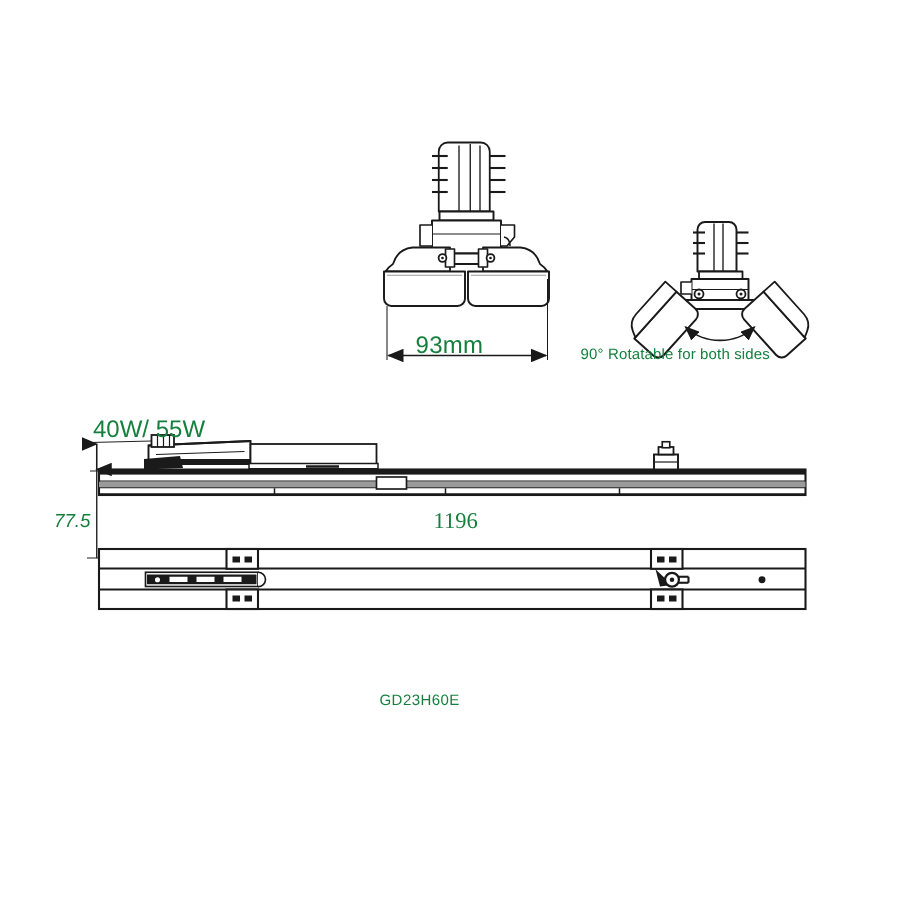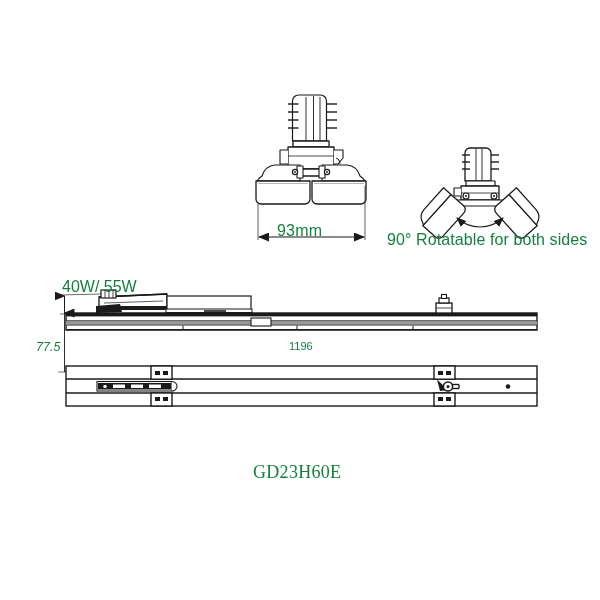--- a/index.html
+++ b/index.html
@@ -30,45 +30,45 @@
   }
   #label-93mm {
     left: 277px;
     top: 222px;
     font-size: 16px;
     letter-spacing: 0.2px;
   }
   #label-rotatable {
     left: 387px;
     top: 231px;
-    font-size: 16px;
+    font-size: 10px;
     letter-spacing: 0.1px;
   }
   #label-wattage {
     left: 62px;
     top: 278px;
     font-size: 16px;
   }
   #label-height {
     left: 36px;
     top: 340px;
     font-size: 12.5px;
     font-style: italic;
   }
   #label-length {
     left: 289px;
     top: 340px;
-    font-size: 11px;
+    font-size: 15px;
+    font-family: Liberation Serif, serif;
   }
   #label-model {
     left: 253px;
     top: 462px;
-    font-size: 18px;
+    font-size: 10px;
     letter-spacing: 0.3px;
-    font-family: Liberation Serif, serif;
   }
 </style>
 </head>
 <body>
 
 <div id="sheet">
 
   <svg width="600" height="600" viewBox="0 0 600 600" xmlns="http://www.w3.org/2000/svg">
 
     <defs>

